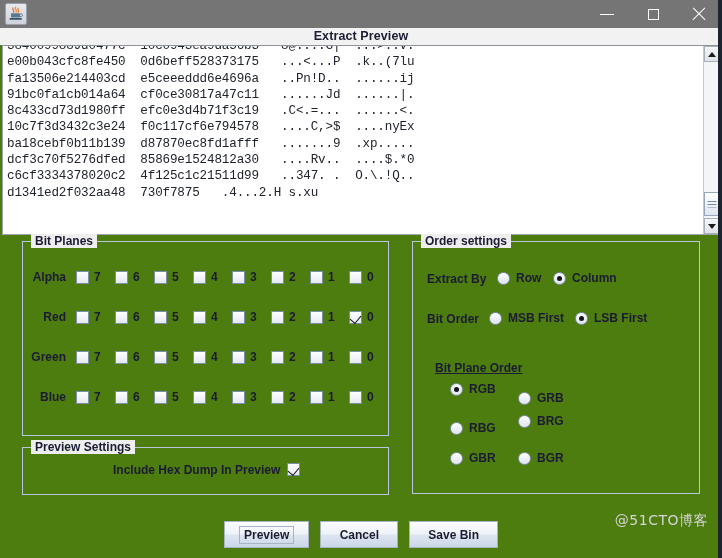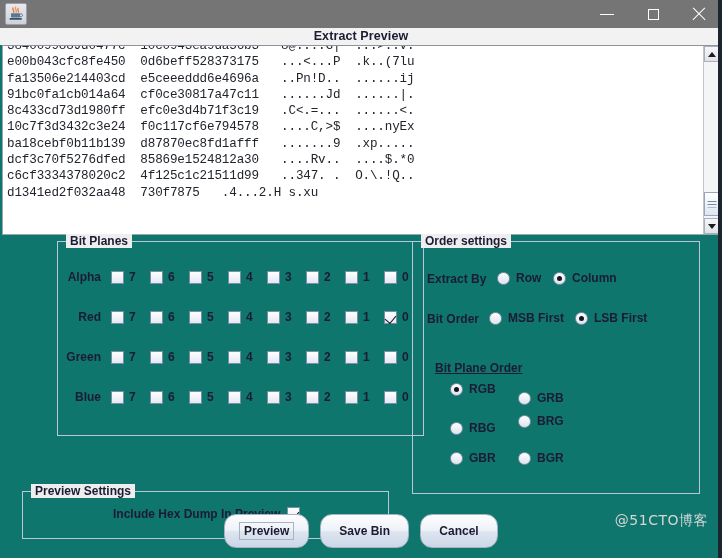--- a/index.html
+++ b/index.html
@@ -8,21 +8,21 @@
     width: 722px; height: 558px;
     overflow: hidden;
     background: #eeeeee;
     font-family: "Liberation Sans", sans-serif;
   }
 
   
   #window {
     position: relative;
     width: 722px; height: 558px;
-    background: #0f766e;
+    background: #4d7c0f;
     display: flex; flex-direction: column;
   }
 
   
   #titlebar {
     height: 28px;
     background: #757575;
     display: flex; align-items: center;
     flex: 0 0 28px;
     position: relative;
@@ -143,23 +143,23 @@
   .group > .group-title {
     position: absolute;
     top: -8px; left: 8px;
     padding: 0 4px;
     background: #eeeeee;
     font-size: 12px; font-weight: bold;
     color: #1b1b33;
     white-space: nowrap;
   }
 
-  #grp-bitplanes { left: 22px;  top: 6px;   width: 367px; height: 195px; margin-left: 35px; }
+  #grp-bitplanes { left: 22px;  top: 6px;   width: 367px; height: 195px; }
   #grp-order     { left: 412px; top: 6px;   width: 288px; height: 253px; }
-  #grp-preview   { left: 22px;  top: 212px; width: 367px; height: 48px; margin-top: 44px; }
+  #grp-preview   { left: 22px;  top: 212px; width: 367px; height: 48px; }
 
   
   .bp-row {
     position: absolute;
     left: 0; right: 0;
     height: 18px;
     display: flex; align-items: center;
   }
   .bp-label {
     width: 72px; text-align: right;
@@ -234,24 +234,24 @@
   }
   #pv-check { position: absolute; left: 264px; top: 15px; }
 
   
   #buttons {
     position: absolute;
     left: 0; right: 0; bottom: 10px;
     display: flex; justify-content: center; gap: 1px;
   }
   .btn {
-    height: 34px;
+    height: 27px;
     background: linear-gradient(#fcfdfe 0%, #eef2f7 48%, #dde5f0 52%, #ccd7e7 100%);
     border: 1px solid #a7b2c4;
-    border-radius: 12px;
+    border-radius: 0;
     font-size: 12px; font-weight: bold;
     color: #1b1b33;
     display: flex; align-items: center; justify-content: center;
     margin: 0 5px;
     padding: 0 14px;
     min-width: 78px;
     cursor: default;
   }
   .btn .inner {
     padding: 1px 4px;
@@ -546,24 +546,24 @@
       <span class="group-title">Preview Settings</span>
       <span id="pv-label">Include Hex Dump In Preview</span>
       <span id="pv-check" class="cb checked"></span>
     </div>
 
     <div id="buttons">
         <div class="btn focused">
           <span class="inner">Preview</span>
         </div>
         <div class="btn">
+          <span class="inner">Cancel</span>
+        </div>
+        <div class="btn">
           <span class="inner">Save Bin</span>
-        </div>
-        <div class="btn">
-          <span class="inner">Cancel</span>
         </div>
       </div>
 
     <div id="watermark">@51CTO博客</div>
   </div>
 
   <div id="right-strip"></div>
 </div>
 
 </body></html>

